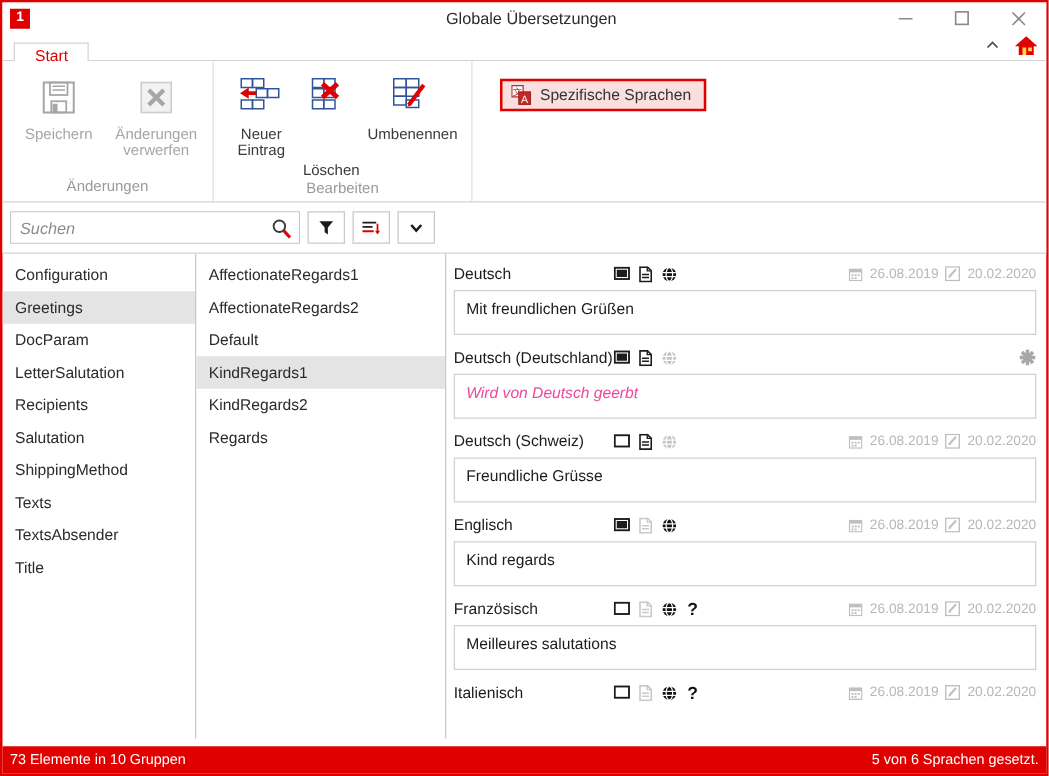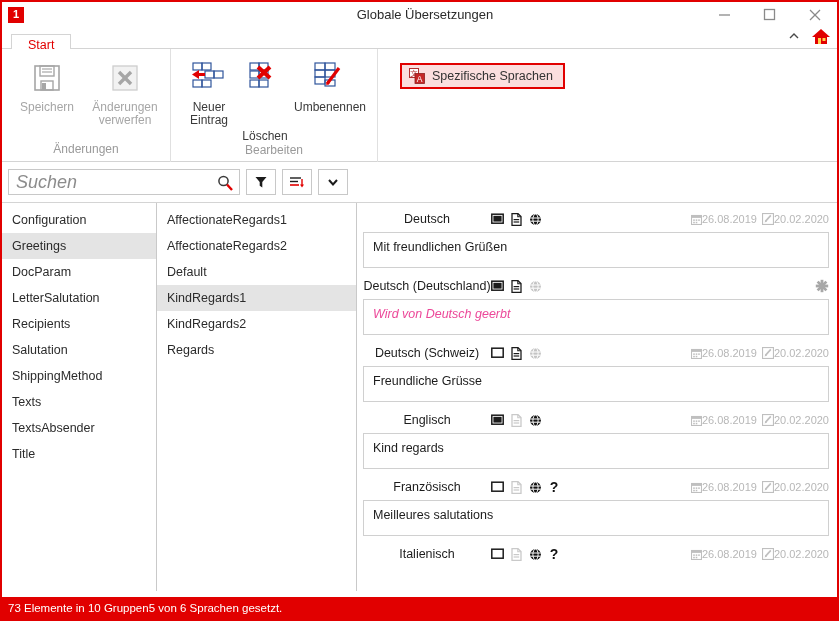--- a/index.html
+++ b/index.html
@@ -126,21 +126,21 @@
     width: 232px; height: 26px;
     border: 1px solid #c8c8c8;
     display: flex; align-items: center;
     background: #fff;
   }
   .search-input {
     border: none; outline: none;
     width: 100%; height: 100%;
     padding: 0 28px 0 7px;
     font-family: "Liberation Sans", sans-serif;
-    font-size: 18px; color: #333;
+    font-size: 13px; color: #333;
     font-style: italic;
   }
   .search-input::placeholder { color: #8c8c8c; font-style: italic; }
   .search-ico { position: absolute; right: 5px; top: 4px; }
   .tool-btn {
     width: 30px; height: 26px;
     border: 1px solid #c8c8c8; background: #fff;
     display: flex; align-items: center; justify-content: center;
   }
 
@@ -177,43 +177,43 @@
     flex: 1;
     overflow: hidden;
     padding: 3px 8px 0 6px;
   }
   .lang-block { margin-bottom: 5px; }
   .lang-header {
     height: 26px;
     display: flex; align-items: center;
     font-size: 12.5px; color: #1c1c1c;
   }
-  .lang-name { min-width: 128px; text-align: center; }
+  .lang-name { min-width: 128px; }
   .lang-icons { display: flex; align-items: center; gap: 7px; }
   .lang-meta {
     margin-left: auto;
     display: flex; align-items: center; gap: 5px;
     font-size: 11px; color: #b7b7b7;
   }
-  .lang-meta .mi { display: flex; align-items: center; gap: 0; }
+  .lang-meta .mi { display: flex; align-items: center; gap: 6px; }
   .star-ico { margin-left: auto; }
   .lang-box {
     border: 1px solid #d0d0d0;
     height: 36px;
     padding: 7px 9px;
     font-size: 12.5px; color: #1c1c1c;
     background: #ffffff;
   }
   .lang-box.placeholder { color: #ec4899; font-style: italic; }
 
   
   .statusbar {
     height: 22px; min-height: 22px;
     background: #e10000; color: #ffffff;
-    display: flex; align-items: center; 
+    display: flex; align-items: center; justify-content: space-between;
     padding: 0 6px;
     font-size: 11.5px;
     margin-top: 6px;
   }
 
   .ico { display: inline-flex; align-items: center; justify-content: center; }
 </style>
 </head>
 <body>
 

